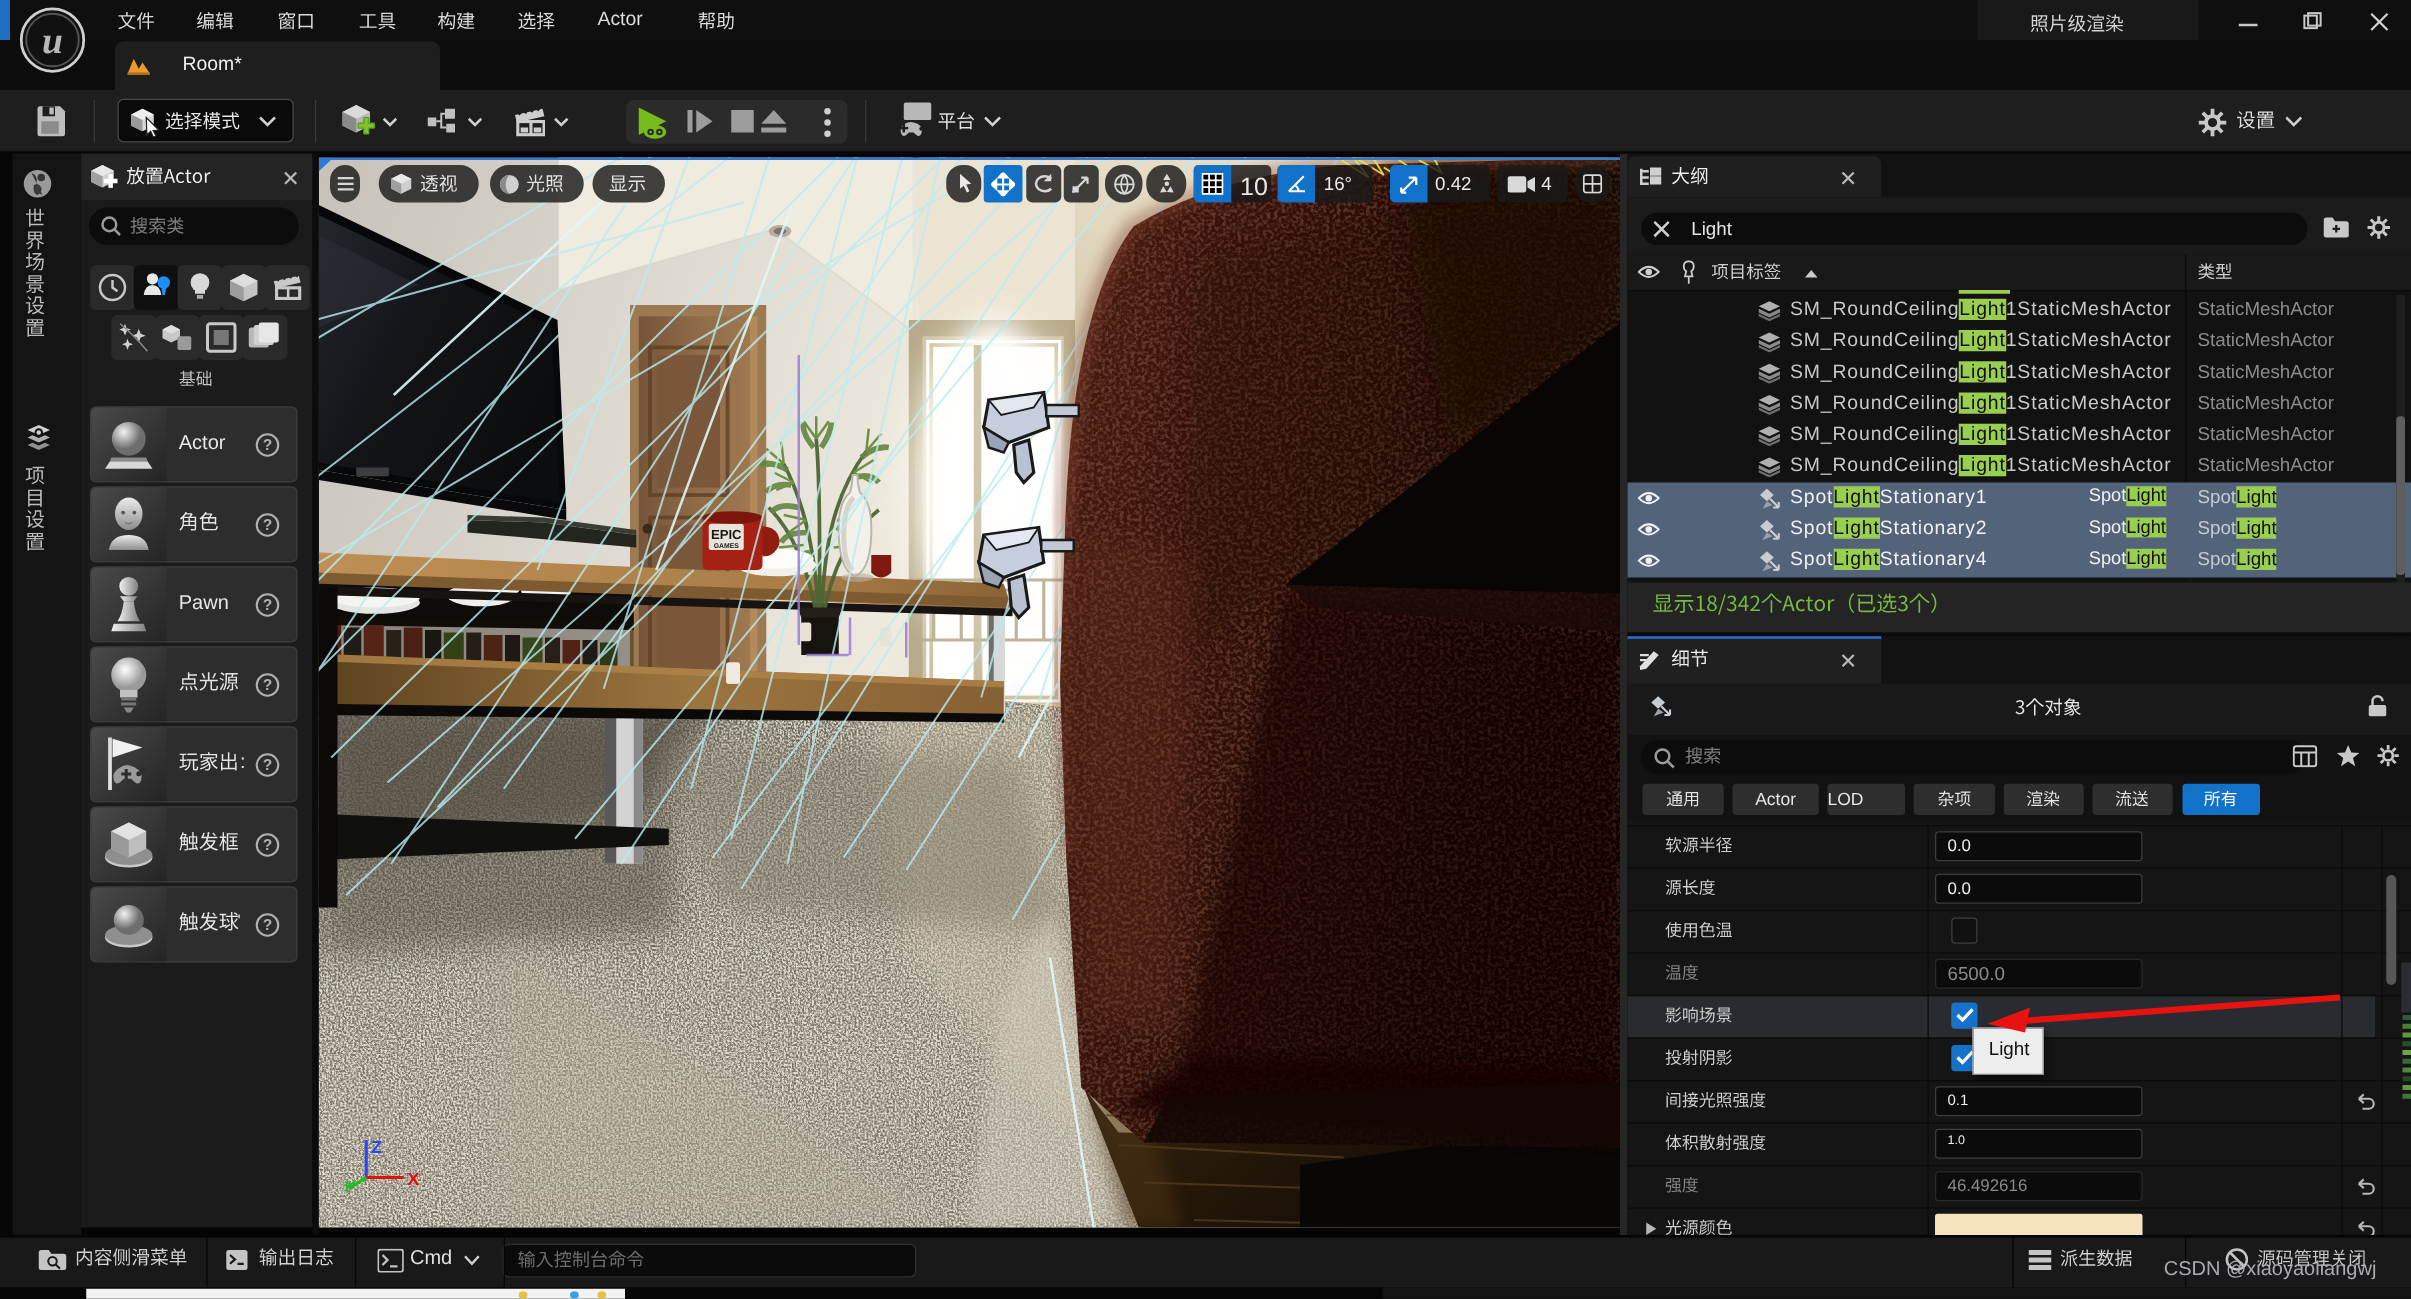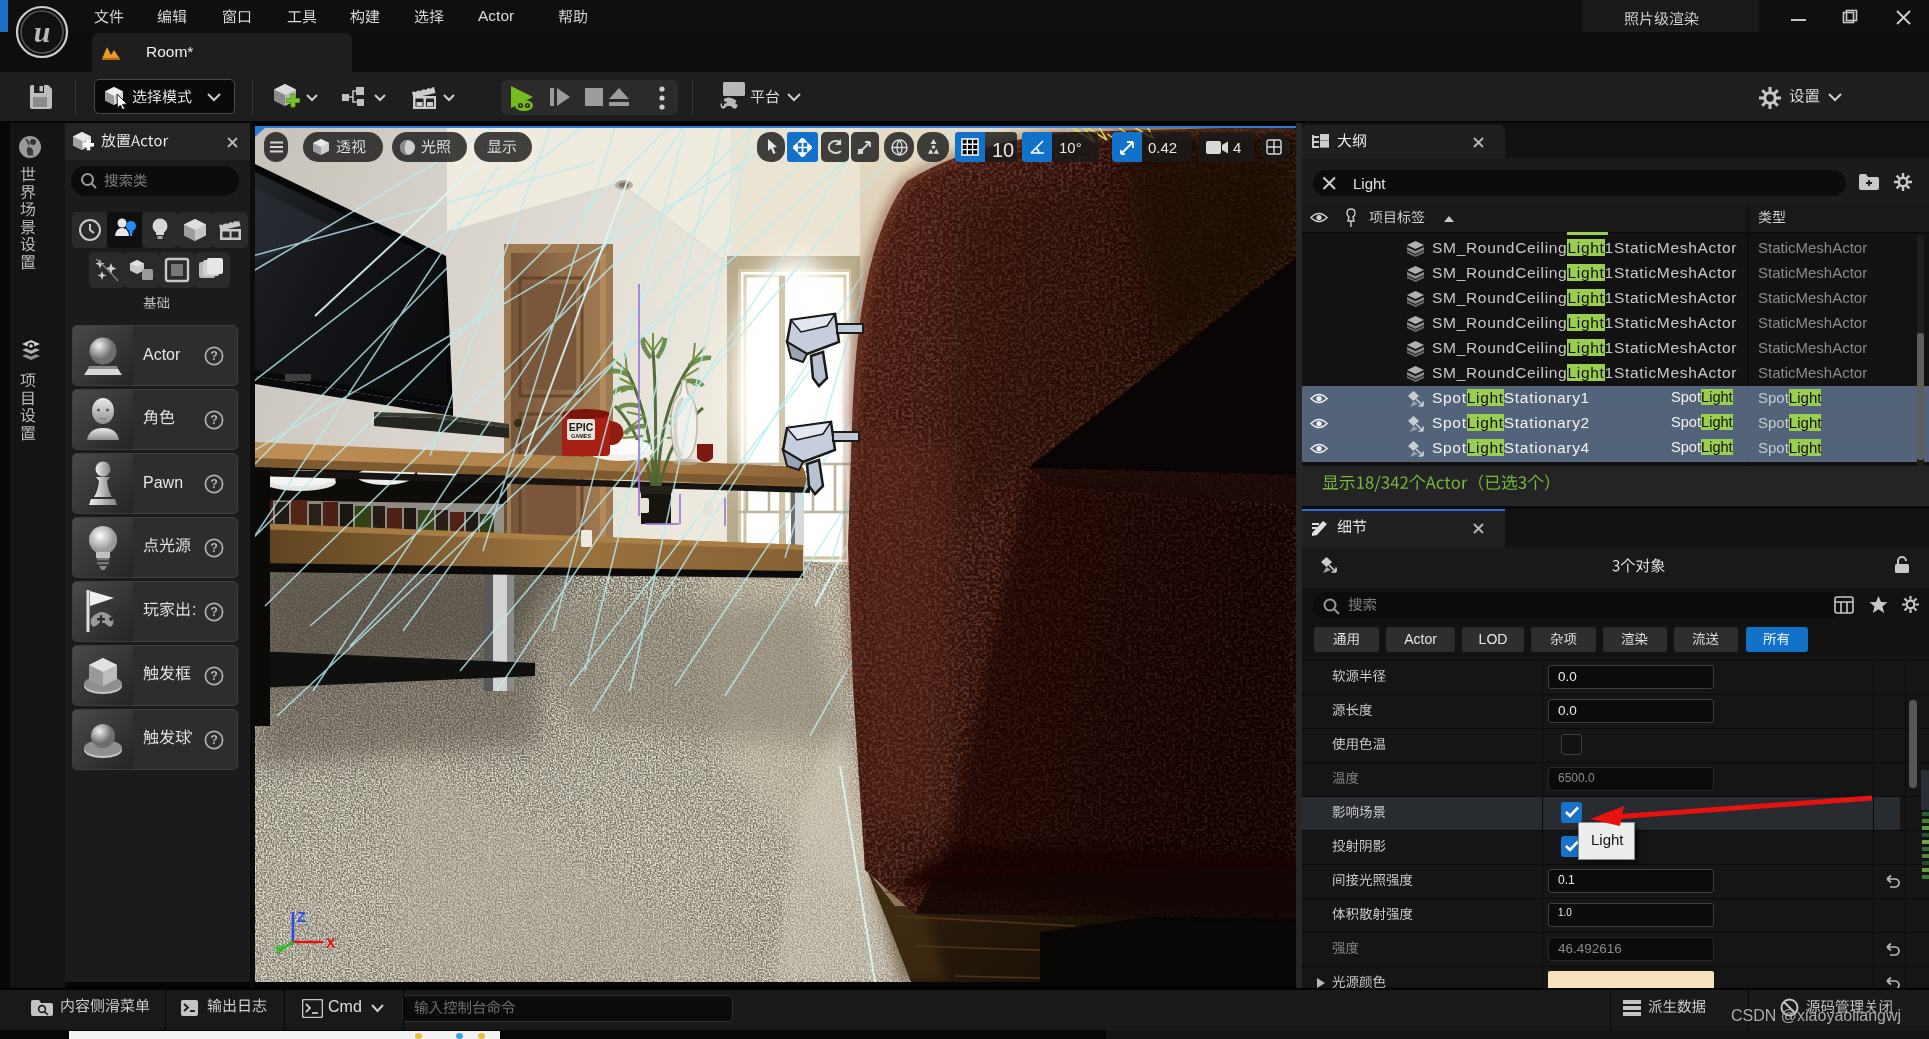--- a/index.html
+++ b/index.html
@@ -745,21 +745,21 @@
     <g stroke="#fff" stroke-width="1.4">
       <path d="M1 1 H17 V17 H1 Z M1 6.3 H17 M1 11.6 H17 M6.3 1 V17 M11.6 1 V17"></path>
     </g>
   </svg>
 <div class="txt" style="left:992px;top:139px;font-size:20px;color:#e8e8e8">10</div>
 <div class="a" style="left:1022px;top:132px;width:76px;height:30px;background:rgba(26,26,26,0.82);border-radius:4px"></div>
 <div class="a" style="left:1022px;top:132px;width:30px;height:30px;background:#1272ca;border-radius:4px 0 0 4px"></div>
 <svg class="a" style="left:1028px;top:139px" width="18" height="16">
     <path d="M3 14 L15 2 M3 14 H16 M8 9 a7 7 0 0 1 3 5" stroke="#fff" stroke-width="1.6" fill="none"></path>
   </svg>
-<div class="txt" style="left:1059px;top:139px;font-size:15px;color:#e8e8e8">10°</div>
+<div class="txt" style="left:1059px;top:139px;font-size:15px;color:#e8e8e8">16°</div>
 <div class="a" style="left:1112px;top:132px;width:80px;height:30px;background:rgba(26,26,26,0.82);border-radius:4px"></div>
 <div class="a" style="left:1112px;top:132px;width:30px;height:30px;background:#1272ca;border-radius:4px 0 0 4px"></div>
 <svg class="a" style="left:1119px;top:139px" width="17" height="17">
     <path d="M2 15 L14 3 M14 3 h-6 M14 3 v6 M2 15 h4 M2 15 v-4" stroke="#fff" stroke-width="1.8" fill="none"></path>
   </svg>
 <div class="txt" style="left:1148px;top:139px;font-size:15px;color:#e8e8e8">0.42</div>
 <div class="a" style="left:1198px;top:132px;width:56px;height:30px;background:rgba(26,26,26,0.82);border-radius:4px"></div>
 <svg class="a" style="left:1206px;top:140px" width="22" height="15">
     <rect x="0" y="1" width="15" height="13" rx="2" fill="#d8d8d8"></rect>
     <path d="M16 5 L22 1.5 V13.5 L16 10 Z" fill="#d8d8d8"></path>
@@ -956,21 +956,21 @@
       <path d="M9.5 1 V4.5 M9.5 14.5 V18 M1 9.5 H4.5 M14.5 9.5 H18 M3.5 3.5 L6 6 M13 13 L15.5 15.5 M3.5 15.5 L6 13 M13 6 L15.5 3.5"></path>
     </g>
   </svg>
 <div class="a" style="left:1314px;top:627px;width:65px;height:25px;background:#2e2e2e;border-radius:3px"></div>
 <svg class="a" style="left:1333px;top:632px" width="27" height="18">
     <path transform="translate(0,11.9)" d="M0.8 -10.4C1.6 -9.8 2.6 -8.8 3 -8.1L3.8 -8.8C3.4 -9.5 2.4 -10.4 1.5 -11L0.8 -10.4ZM3.5 -6L0.6 -6L0.6 -5.1L2.5 -5.1L2.5 -1.6C1.8 -1 1 -0.4 0.4 0L0.9 1C1.7 0.4 2.4 -0.2 3.1 -0.8C3.9 0.3 5.1 0.8 6.9 0.8C8.4 0.9 11.3 0.9 12.8 0.8C12.9 0.5 13 0 13.1 -0.2C11.5 -0.1 8.4 -0.1 6.9 -0.1C5.3 -0.2 4.1 -0.6 3.5 -1.6L3.5 -6ZM4.9 -10.8L4.9 -10L10.6 -10C10 -9.6 9.4 -9.2 8.7 -8.9C8.1 -9.2 7.4 -9.5 6.8 -9.7L6.2 -9.1C7 -8.8 8 -8.4 8.8 -8L4.9 -8L4.9 -1L5.9 -1L5.9 -3.2L8.1 -3.2L8.1 -1L9.1 -1L9.1 -3.2L11.4 -3.2L11.4 -2C11.4 -1.8 11.4 -1.8 11.2 -1.7C11 -1.7 10.4 -1.7 9.8 -1.8C9.9 -1.5 10 -1.2 10.1 -0.9C11 -0.9 11.6 -0.9 11.9 -1.1C12.3 -1.2 12.4 -1.5 12.4 -2L12.4 -8L10.7 -8C10.4 -8.1 10 -8.3 9.6 -8.5C10.6 -9 11.7 -9.7 12.4 -10.3L11.7 -10.8L11.5 -10.8L4.9 -10.8ZM11.4 -7.2L11.4 -6L9.1 -6L9.1 -7.2L11.4 -7.2ZM5.9 -5.2L8.1 -5.2L8.1 -4L5.9 -4L5.9 -5.2ZM5.9 -6L5.9 -7.2L8.1 -7.2L8.1 -6L5.9 -6ZM11.4 -5.2L11.4 -4L9.1 -4L9.1 -5.2L11.4 -5.2ZM15.6 -10.4L15.6 -5.5C15.6 -3.6 15.4 -1.2 13.9 0.5C14.2 0.6 14.6 0.9 14.7 1.1C15.8 0 16.2 -1.6 16.4 -3.1L19.8 -3.1L19.8 1L20.8 1L20.8 -3.1L24.5 -3.1L24.5 -0.3C24.5 -0.1 24.4 0 24.1 0C23.9 0.1 22.9 0.1 22 0C22.1 0.3 22.3 0.7 22.3 1C23.6 1 24.4 1 24.9 0.8C25.3 0.7 25.5 0.4 25.5 -0.3L25.5 -10.4L15.6 -10.4ZM16.6 -9.4L19.8 -9.4L19.8 -7.2L16.6 -7.2L16.6 -9.4ZM24.5 -9.4L24.5 -7.2L20.8 -7.2L20.8 -9.4L24.5 -9.4ZM16.6 -6.3L19.8 -6.3L19.8 -4L16.5 -4C16.6 -4.5 16.6 -5 16.6 -5.5L16.6 -6.3ZM24.5 -6.3L24.5 -4L20.8 -4L20.8 -6.3L24.5 -6.3Z" fill="#e6e6e6"></path>
   </svg>
 <div class="a" style="left:1386px;top:627px;width:69px;height:25px;background:#2e2e2e;border-radius:3px"></div>
 <div class="txt" style="left:1386px;top:631px;width:69px;text-align:center;font-size:14px;color:#e6e6e6">Actor</div>
 <div class="a" style="left:1462px;top:627px;width:62px;height:25px;background:#2e2e2e;border-radius:3px"></div>
-<div class="txt" style="left:1462px;top:631px;width:62px;text-align:center;font-size:14px;color:#e6e6e6">LOD</div>
+<div class="txt" style="left:1462px;top:631px;width:62px;text-align:left;font-size:14px;color:#e6e6e6">LOD</div>
 <div class="a" style="left:1531px;top:627px;width:65px;height:25px;background:#2e2e2e;border-radius:3px"></div>
 <svg class="a" style="left:1550px;top:632px" width="28" height="18">
     <path transform="translate(0,11.9)" d="M3.6 -2.8C2.9 -1.9 1.9 -1 0.9 -0.4C1.1 -0.2 1.5 0.2 1.7 0.4C2.7 -0.3 3.9 -1.4 4.6 -2.5L3.6 -2.8ZM8.6 -2.4C9.6 -1.6 10.7 -0.5 11.2 0.2L12.1 -0.3C11.5 -1 10.4 -2.1 9.5 -2.9L8.6 -2.4ZM5.2 -11.3C5.1 -10.8 5.1 -10.2 4.9 -9.7L1.4 -9.7L1.4 -8.8L4.6 -8.8C4 -7.5 2.9 -6.5 0.6 -6C0.8 -5.8 1.1 -5.4 1.2 -5.1C3.9 -5.8 5.1 -7.1 5.7 -8.8L8.7 -8.8L8.7 -6.9C8.7 -5.8 9 -5.5 10.1 -5.5C10.3 -5.5 11.4 -5.5 11.6 -5.5C12.5 -5.5 12.8 -6 12.9 -7.7C12.6 -7.7 12.2 -7.9 11.9 -8C11.9 -6.7 11.8 -6.5 11.5 -6.5C11.2 -6.5 10.4 -6.5 10.2 -6.5C9.8 -6.5 9.7 -6.5 9.7 -6.9L9.7 -9.7L6 -9.7C6.1 -10.2 6.2 -10.8 6.2 -11.3L5.2 -11.3ZM0.9 -4.5L0.9 -3.6L6.2 -3.6L6.2 -0.1C6.2 0 6.1 0.1 5.9 0.1C5.7 0.1 4.9 0.1 4.1 0.1C4.3 0.4 4.4 0.8 4.5 1.1C5.5 1.1 6.2 1 6.7 0.9C7.1 0.7 7.2 0.4 7.2 -0.1L7.2 -3.6L12.5 -3.6L12.5 -4.5L7.2 -4.5L7.2 -5.8L6.2 -5.8L6.2 -4.5L0.9 -4.5ZM21.8 -6.8L21.8 -3.9C21.8 -2.5 21.5 -0.8 17.8 0.3C18 0.5 18.3 0.8 18.4 1C22.3 -0.2 22.9 -2.1 22.9 -3.9L22.9 -6.8L21.8 -6.8ZM22.8 -1.2C23.8 -0.6 25.2 0.4 25.8 1.1L26.5 0.4C25.8 -0.3 24.5 -1.2 23.4 -1.9L22.8 -1.2ZM13.9 -2.5L14.1 -1.4C15.4 -1.8 17 -2.4 18.6 -3L18.5 -3.8L16.8 -3.3L16.8 -8.8L18.4 -8.8L18.4 -9.7L14.1 -9.7L14.1 -8.8L15.8 -8.8L15.8 -3L13.9 -2.5ZM19.1 -8.4L19.1 -2.1L20.1 -2.1L20.1 -7.5L24.5 -7.5L24.5 -2.1L25.5 -2.1L25.5 -8.4L22.3 -8.4C22.5 -8.8 22.8 -9.3 23 -9.8L26.4 -9.8L26.4 -10.7L18.6 -10.7L18.6 -9.8L21.8 -9.8C21.6 -9.4 21.5 -8.9 21.3 -8.4L19.1 -8.4Z" fill="#e6e6e6"></path>
   </svg>
 <div class="a" style="left:1603px;top:627px;width:64px;height:25px;background:#2e2e2e;border-radius:3px"></div>
 <svg class="a" style="left:1621px;top:632px" width="28" height="18">
     <path transform="translate(0,11.9)" d="M1.2 -10.5C2 -10.1 3 -9.4 3.5 -8.9L4.1 -9.7C3.6 -10.2 2.6 -10.8 1.8 -11.2L1.2 -10.5ZM0.5 -6.8C1.4 -6.4 2.4 -5.8 2.9 -5.3L3.5 -6.1C3 -6.6 1.9 -7.2 1.1 -7.6L0.5 -6.8ZM0.9 0.3L1.8 0.9C2.5 -0.4 3.4 -2.1 4 -3.5L3.2 -4.1C2.5 -2.6 1.6 -0.8 0.9 0.3ZM5.6 -7.9L5.6 -7L11.3 -7L11.3 -7.9L5.6 -7.9ZM4 -0.2L4 0.8L13 0.8L13 -0.2L4 -0.2ZM6.3 -3.3L10.6 -3.3L10.6 -2L6.3 -2L6.3 -3.3ZM6.3 -5.3L10.6 -5.3L10.6 -4L6.3 -4L6.3 -5.3ZM5.4 -6.1L5.4 -1.2L11.6 -1.2L11.6 -6.1L5.4 -6.1ZM7.9 -11.3L7.9 -9.9L4.3 -9.9L4.3 -7.6L5.3 -7.6L5.3 -9L11.7 -9L11.7 -7.6L12.7 -7.6L12.7 -9.9L8.9 -9.9L8.9 -11.3L7.9 -11.3ZM14.1 -8.6C14.9 -8.4 15.9 -8 16.4 -7.6L16.8 -8.4C16.3 -8.7 15.3 -9.1 14.5 -9.3L14.1 -8.6ZM15 -10.6C15.8 -10.3 16.8 -9.9 17.3 -9.5L17.8 -10.3C17.2 -10.6 16.2 -11 15.4 -11.2L15 -10.6ZM14.4 -5.2L15.2 -4.5C15.9 -5.2 16.8 -6.2 17.5 -7L16.9 -7.6C16.1 -6.7 15.1 -5.8 14.4 -5.2ZM19.7 -5.4L19.7 -3.9L14.3 -3.9L14.3 -3L18.8 -3C17.6 -1.7 15.7 -0.5 14 0C14.2 0.2 14.5 0.6 14.7 0.9C16.5 0.2 18.5 -1.2 19.7 -2.7L19.7 1.1L20.8 1.1L20.8 -2.7C22 -1.1 23.9 0.1 25.8 0.8C26 0.5 26.3 0.1 26.5 -0.1C24.7 -0.6 22.8 -1.7 21.6 -3L26.3 -3L26.3 -3.9L20.8 -3.9L20.8 -5.4L19.7 -5.4ZM20.5 -11.3C20.4 -10.8 20.4 -10.3 20.4 -9.8L18.1 -9.8L18.1 -8.9L20.2 -8.9C19.8 -7.2 18.9 -6.1 17.1 -5.4C17.3 -5.3 17.7 -4.8 17.8 -4.7C19.8 -5.5 20.8 -6.8 21.2 -8.9L23.1 -8.9L23.1 -6.5C23.1 -5.7 23.1 -5.5 23.4 -5.3C23.6 -5.1 23.9 -5 24.2 -5C24.4 -5 24.8 -5 25 -5C25.3 -5 25.6 -5.1 25.8 -5.2C26 -5.3 26.1 -5.4 26.2 -5.7C26.3 -5.9 26.4 -6.6 26.4 -7.2C26.1 -7.3 25.7 -7.5 25.5 -7.7C25.5 -7 25.5 -6.5 25.5 -6.3C25.4 -6.1 25.4 -6 25.3 -6C25.2 -5.9 25.1 -5.9 24.9 -5.9C24.8 -5.9 24.5 -5.9 24.4 -5.9C24.3 -5.9 24.2 -5.9 24.1 -6C24.1 -6 24 -6.2 24 -6.5L24 -9.8L21.4 -9.8C21.4 -10.3 21.5 -10.8 21.5 -11.4L20.5 -11.3Z" fill="#e6e6e6"></path>
   </svg>
 <div class="a" style="left:1674px;top:627px;width:64px;height:25px;background:#2e2e2e;border-radius:3px"></div>
 <svg class="a" style="left:1692px;top:632px" width="28" height="18">
@@ -996,21 +996,21 @@
 <div class="a" style="left:1302px;top:728px;width:627px;height:1px;background:#0b0b0b"></div>
 <svg class="a" style="left:1332px;top:737px" width="55" height="18">
     <path transform="translate(0,11.9)" d="M8.1 -11.3L8.1 -9.8L4.3 -9.8L4.3 -8.9L8.1 -8.9L8.1 -7.6L4.7 -7.6L4.7 -3.8L8 -3.8C7.9 -3.1 7.7 -2.4 7.3 -1.8C6.6 -2.3 6 -2.9 5.6 -3.6L4.7 -3.3C5.2 -2.4 5.9 -1.7 6.7 -1.1C6.1 -0.5 5.1 -0.1 3.8 0.3C4.1 0.5 4.3 0.9 4.5 1.1C5.9 0.7 6.8 0.1 7.5 -0.5C8.9 0.3 10.6 0.8 12.5 1.1C12.6 0.8 12.9 0.4 13.1 0.2C11.2 0 9.5 -0.5 8.1 -1.2C8.7 -2 8.9 -2.9 9 -3.8L12.5 -3.8L12.5 -7.6L9.1 -7.6L9.1 -8.9L13 -8.9L13 -9.8L9.1 -9.8L9.1 -11.3L8.1 -11.3ZM5.7 -6.7L8.1 -6.7L8.1 -5.3L8.1 -4.7L5.7 -4.7L5.7 -6.7ZM9.1 -6.7L11.6 -6.7L11.6 -4.7L9.1 -4.7L9.1 -5.3L9.1 -6.7ZM3.8 -11.4C3 -9.3 1.6 -7.3 0.3 -6C0.5 -5.8 0.7 -5.3 0.9 -5C1.4 -5.5 1.9 -6.1 2.3 -6.8L2.3 1.1L3.3 1.1L3.3 -8.3C3.8 -9.2 4.3 -10.1 4.7 -11.1L3.8 -11.4ZM15.6 -10.4L15.6 -5.5C15.6 -3.6 15.4 -1.2 13.9 0.5C14.2 0.6 14.6 0.9 14.7 1.1C15.8 0 16.2 -1.6 16.4 -3.1L19.8 -3.1L19.8 1L20.8 1L20.8 -3.1L24.5 -3.1L24.5 -0.3C24.5 -0.1 24.4 0 24.1 0C23.9 0.1 22.9 0.1 22 0C22.1 0.3 22.3 0.7 22.3 1C23.6 1 24.4 1 24.9 0.8C25.3 0.7 25.5 0.4 25.5 -0.3L25.5 -10.4L15.6 -10.4ZM16.6 -9.4L19.8 -9.4L19.8 -7.2L16.6 -7.2L16.6 -9.4ZM24.5 -9.4L24.5 -7.2L20.8 -7.2L20.8 -9.4L24.5 -9.4ZM16.6 -6.3L19.8 -6.3L19.8 -4L16.5 -4C16.6 -4.5 16.6 -5 16.6 -5.5L16.6 -6.3ZM24.5 -6.3L24.5 -4L20.8 -4L20.8 -6.3L24.5 -6.3ZM33.3 -4.6L30.1 -4.6L30.1 -7.1L33.3 -7.1L33.3 -4.6ZM34.4 -4.6L34.4 -7.1L37.8 -7.1L37.8 -4.6L34.4 -4.6ZM31.4 -11.4C30.7 -10 29.3 -8.4 27.5 -7.1C27.7 -6.9 28.1 -6.6 28.2 -6.4C28.5 -6.6 28.8 -6.8 29.1 -7.1L29.1 -1.1C29.1 0.6 29.8 0.9 32 0.9C32.5 0.9 36.7 0.9 37.2 0.9C39.3 0.9 39.7 0.4 39.9 -1.6C39.6 -1.7 39.2 -1.8 38.9 -2C38.7 -0.4 38.5 0 37.2 0C36.3 0 32.6 0 31.9 0C30.4 0 30.1 -0.2 30.1 -1.1L30.1 -3.7L37.8 -3.7L37.8 -3.1L38.8 -3.1L38.8 -8L35 -8C35.5 -8.6 36 -9.4 36.3 -10L35.6 -10.5L35.4 -10.4L32.1 -10.4L32.5 -11.2L31.4 -11.4ZM30.1 -8L30.1 -8C30.6 -8.5 31 -9 31.4 -9.5L34.9 -9.5C34.6 -9 34.2 -8.4 33.8 -8L30.1 -8ZM46.5 -7.8L51.1 -7.8L51.1 -6.4L46.5 -6.4L46.5 -7.8ZM46.5 -9.9L51.1 -9.9L51.1 -8.6L46.5 -8.6L46.5 -9.9ZM45.6 -10.7L45.6 -5.6L52.1 -5.6L52.1 -10.7L45.6 -10.7ZM41.8 -10.4C42.7 -10.1 43.8 -9.5 44.3 -9L44.8 -9.8C44.3 -10.3 43.2 -10.8 42.4 -11.2L41.8 -10.4ZM41 -6.8C41.9 -6.4 43 -5.8 43.5 -5.3L44.1 -6.1C43.5 -6.6 42.4 -7.2 41.6 -7.5L41 -6.8ZM41.4 0.2L42.2 0.9C43 -0.4 43.9 -2.1 44.5 -3.5L43.8 -4.1C43.1 -2.6 42.1 -0.8 41.4 0.2ZM44 -0.2L44 0.7L53.5 0.7L53.5 -0.2L52.6 -0.2L52.6 -4.4L45.1 -4.4L45.1 -0.2L44 -0.2ZM46 -0.2L46 -3.5L47.3 -3.5L47.3 -0.2L46 -0.2ZM48.1 -0.2L48.1 -3.5L49.5 -3.5L49.5 -0.2L48.1 -0.2ZM50.3 -0.2L50.3 -3.5L51.6 -3.5L51.6 -0.2L50.3 -0.2Z" fill="#cfcfcf"></path>
   </svg>
 <div class="a" style="left:1561px;top:734px;width:21px;height:21px;background:#111;border:1px solid #3e3e3e;border-radius:3px"></div>
 <div class="a" style="left:1302px;top:762px;width:627px;height:1px;background:#0b0b0b"></div>
 <svg class="a" style="left:1332px;top:771px" width="28" height="18">
     <path transform="translate(0,11.9)" d="M6 -7.8L10.6 -7.8L10.6 -6.4L6 -6.4L6 -7.8ZM6 -9.9L10.6 -9.9L10.6 -8.6L6 -8.6L6 -9.9ZM5.1 -10.7L5.1 -5.6L11.6 -5.6L11.6 -10.7L5.1 -10.7ZM1.3 -10.4C2.2 -10.1 3.3 -9.5 3.8 -9L4.3 -9.8C3.8 -10.3 2.7 -10.8 1.9 -11.2L1.3 -10.4ZM0.5 -6.8C1.4 -6.4 2.5 -5.8 3 -5.3L3.6 -6.1C3 -6.6 1.9 -7.2 1.1 -7.5L0.5 -6.8ZM0.9 0.2L1.7 0.9C2.5 -0.4 3.4 -2.1 4.1 -3.5L3.3 -4.1C2.6 -2.6 1.6 -0.8 0.9 0.2ZM3.5 -0.2L3.5 0.7L13 0.7L13 -0.2L12.1 -0.2L12.1 -4.4L4.6 -4.4L4.6 -0.2L3.5 -0.2ZM5.5 -0.2L5.5 -3.5L6.8 -3.5L6.8 -0.2L5.5 -0.2ZM7.6 -0.2L7.6 -3.5L9 -3.5L9 -0.2L7.6 -0.2ZM9.8 -0.2L9.8 -3.5L11.1 -3.5L11.1 -0.2L9.8 -0.2ZM18.7 -8.7L18.7 -7.6L16.5 -7.6L16.5 -6.7L18.7 -6.7L18.7 -4.5L24 -4.5L24 -6.7L26.1 -6.7L26.1 -7.6L24 -7.6L24 -8.7L23 -8.7L23 -7.6L19.7 -7.6L19.7 -8.7L18.7 -8.7ZM23 -6.7L23 -5.3L19.7 -5.3L19.7 -6.7L23 -6.7ZM23.7 -2.8C23.2 -2.1 22.4 -1.5 21.5 -1.1C20.5 -1.5 19.8 -2.1 19.2 -2.8L23.7 -2.8ZM16.7 -3.6L16.7 -2.8L18.8 -2.8L18.3 -2.6C18.8 -1.8 19.5 -1.2 20.4 -0.6C19.1 -0.2 17.7 0.1 16.2 0.2C16.4 0.4 16.6 0.8 16.6 1.1C18.3 0.9 20 0.5 21.4 -0.1C22.7 0.5 24.2 0.9 25.9 1.1C26 0.9 26.3 0.4 26.5 0.2C25 0.1 23.7 -0.2 22.5 -0.6C23.7 -1.3 24.6 -2.2 25.2 -3.3L24.6 -3.7L24.4 -3.6L16.7 -3.6ZM15.1 -10L15.1 -6.1C15.1 -4.1 15 -1.4 13.9 0.5C14.2 0.6 14.6 0.9 14.8 1.1C15.9 -0.9 16.1 -4 16.1 -6.1L16.1 -9.1L26.2 -9.1L26.2 -10L21.2 -10L21.2 -11.3L20.1 -11.3L20.1 -10L15.1 -10Z" fill="#848484"></path>
   </svg>
 <div class="a" style="left:1548px;top:767px;width:166px;height:24px;background:#0b0b0b;border:1px solid #2a2a2a;border-radius:3px"></div>
-<div class="txt" style="left:1558px;top:771px;font-size:12px;color:#8a8a8a">6500.0</div>
+<div class="txt" style="left:1558px;top:771px;font-size:15px;color:#8a8a8a">6500.0</div>
 <div class="a" style="left:1302px;top:796px;width:598px;height:34px;background:#282b30"></div>
 <div class="a" style="left:1302px;top:796px;width:627px;height:1px;background:#0b0b0b"></div>
 <svg class="a" style="left:1332px;top:805px" width="55" height="18">
     <path transform="translate(0,11.9)" d="M2.5 -4.1L6.5 -4.1L6.5 -2.8L2.5 -2.8L2.5 -4.1ZM2.5 -8.7L6.6 -8.7L6.6 -7.9L2.5 -7.9L2.5 -8.7ZM2.5 -10.2L6.6 -10.2L6.6 -9.4L2.5 -9.4L2.5 -10.2ZM2.1 -1.8C1.7 -1.1 1.2 -0.3 0.6 0.2C0.8 0.3 1.1 0.6 1.3 0.7C1.9 0.1 2.6 -0.7 2.9 -1.6L2.1 -1.8ZM11.4 -11.1C10.7 -10.1 9.3 -9 8.1 -8.3C8.4 -8.1 8.7 -7.8 8.8 -7.6C10.1 -8.3 11.5 -9.5 12.4 -10.7L11.4 -11.1ZM11.8 -7.4C11 -6.3 9.4 -5.1 8.2 -4.4C8.4 -4.3 8.7 -3.9 8.9 -3.7C10.2 -4.5 11.8 -5.7 12.7 -7L11.8 -7.4ZM1.5 -10.8L1.5 -7.2L4 -7.2L4 -6.4L0.6 -6.4L0.6 -5.6L8.3 -5.6L8.3 -6.4L4.9 -6.4L4.9 -7.2L7.5 -7.2L7.5 -10.8L1.5 -10.8ZM1.6 -4.8L1.6 -2.1L4 -2.1L4 0.1C4 0.2 4 0.3 3.8 0.3C3.6 0.3 3.1 0.3 2.5 0.3C2.7 0.5 2.8 0.8 2.9 1.1C3.7 1.1 4.2 1.1 4.5 0.9C4.8 0.8 4.9 0.6 4.9 0.1L4.9 -2.1L7.4 -2.1L7.4 -4.8L1.6 -4.8ZM12.2 -3.6C11.3 -2.1 9.7 -0.7 8 0.1C7.7 -0.4 7.1 -1.2 6.6 -1.8L5.8 -1.4C6.3 -0.8 6.9 0 7.2 0.5L7.7 0.3C7.9 0.5 8.2 0.8 8.3 1.1C10.3 0.1 12.1 -1.4 13.1 -3.2L12.2 -3.6ZM14.5 -10.1L14.5 -1.2L15.4 -1.2L15.4 -2.5L17.9 -2.5L17.9 -10.1L14.5 -10.1ZM15.4 -9.1L17 -9.1L17 -3.5L15.4 -3.5L15.4 -9.1ZM22 -11.4C21.8 -10.7 21.5 -9.8 21.2 -9.1L18.9 -9.1L18.9 1L19.8 1L19.8 -8.2L25.1 -8.2L25.1 -0.1C25.1 0.1 25.1 0.1 24.9 0.1C24.7 0.1 24.2 0.1 23.6 0.1C23.7 0.4 23.8 0.8 23.9 1C24.7 1 25.3 1 25.6 0.9C26 0.7 26.1 0.4 26.1 -0.1L26.1 -9.1L22.2 -9.1C22.5 -9.7 22.8 -10.5 23.1 -11.1L22 -11.4ZM21.7 -5.9L23.3 -5.9L23.3 -2.9L21.7 -2.9L21.7 -5.9ZM21 -6.6L21 -1.4L21.7 -1.4L21.7 -2.1L24 -2.1L24 -6.6L21 -6.6ZM32.5 -5.9C32.7 -6 33.1 -6 33.7 -6L34.7 -6C34.1 -4.5 33.1 -3.3 31.9 -2.5L31.7 -3.3L30.3 -2.7L30.3 -7.1L31.8 -7.1L31.8 -8L30.3 -8L30.3 -11.2L29.3 -11.2L29.3 -8L27.7 -8L27.7 -7.1L29.3 -7.1L29.3 -2.4C28.6 -2.1 28 -1.9 27.5 -1.7L27.8 -0.7C29 -1.2 30.5 -1.8 31.9 -2.3L31.9 -2.5C32.1 -2.3 32.5 -2.1 32.6 -1.9C33.9 -2.8 35 -4.3 35.6 -6L36.8 -6C35.9 -3.1 34.4 -0.9 32.1 0.5C32.3 0.6 32.7 0.9 32.9 1.1C35.2 -0.5 36.8 -2.8 37.7 -6L38.6 -6C38.4 -2.1 38.1 -0.5 37.8 -0.1C37.6 0 37.5 0.1 37.3 0.1C37 0.1 36.5 0.1 36 0C36.1 0.3 36.2 0.7 36.3 1C36.8 1 37.4 1 37.7 1C38.1 0.9 38.4 0.8 38.6 0.5C39.1 -0.1 39.4 -1.7 39.7 -6.5C39.7 -6.6 39.7 -7 39.7 -7L34.3 -7C35.6 -7.8 37 -8.9 38.5 -10.2L37.7 -10.8L37.5 -10.7L32.1 -10.7L32.1 -9.7L36.4 -9.7C35.2 -8.7 33.9 -7.8 33.5 -7.5C33 -7.1 32.5 -6.9 32.1 -6.8C32.3 -6.6 32.5 -6.1 32.5 -5.9ZM43.8 -8.6L50.7 -8.6L50.7 -7.8L43.8 -7.8L43.8 -8.6ZM43.8 -10.2L50.7 -10.2L50.7 -9.3L43.8 -9.3L43.8 -10.2ZM44.1 -3.9L50.4 -3.9L50.4 -2.6L44.1 -2.6L44.1 -3.9ZM49 -1C50.2 -0.5 51.7 0.3 52.5 0.8L53.2 0.2C52.4 -0.4 50.8 -1.1 49.6 -1.6L49 -1ZM44.4 -1.6C43.6 -0.9 42.3 -0.3 41.1 0.1C41.3 0.3 41.7 0.7 41.8 0.9C43 0.4 44.4 -0.4 45.3 -1.2L44.4 -1.6ZM41.3 -6.2L41.3 -5.4L53.2 -5.4L53.2 -6.2L47.7 -6.2L47.7 -7.1L51.7 -7.1L51.7 -10.9L42.8 -10.9L42.8 -7.1L46.7 -7.1L46.7 -6.2L41.3 -6.2ZM43.1 -4.7L43.1 -1.8L46.7 -1.8L46.7 0.1C46.7 0.2 46.7 0.3 46.5 0.3C46.3 0.3 45.7 0.3 45 0.3C45.1 0.5 45.2 0.8 45.3 1.1C46.2 1.1 46.8 1.1 47.2 0.9C47.6 0.8 47.8 0.6 47.8 0.1L47.8 -1.8L51.4 -1.8L51.4 -4.7L43.1 -4.7Z" fill="#cfcfcf"></path>
   </svg>
 <div class="a" style="left:1561px;top:802px;width:21px;height:21px;background:#1673c9;border-radius:3px"></div>
 <svg class="a" style="left:1565px;top:806px" width="14" height="12">
     <path d="M1 6 L5 10 L13 1.5" stroke="#fff" stroke-width="2.6" fill="none"></path>
   </svg>
 <div class="a" style="left:1302px;top:830px;width:627px;height:1px;background:#0b0b0b"></div>

